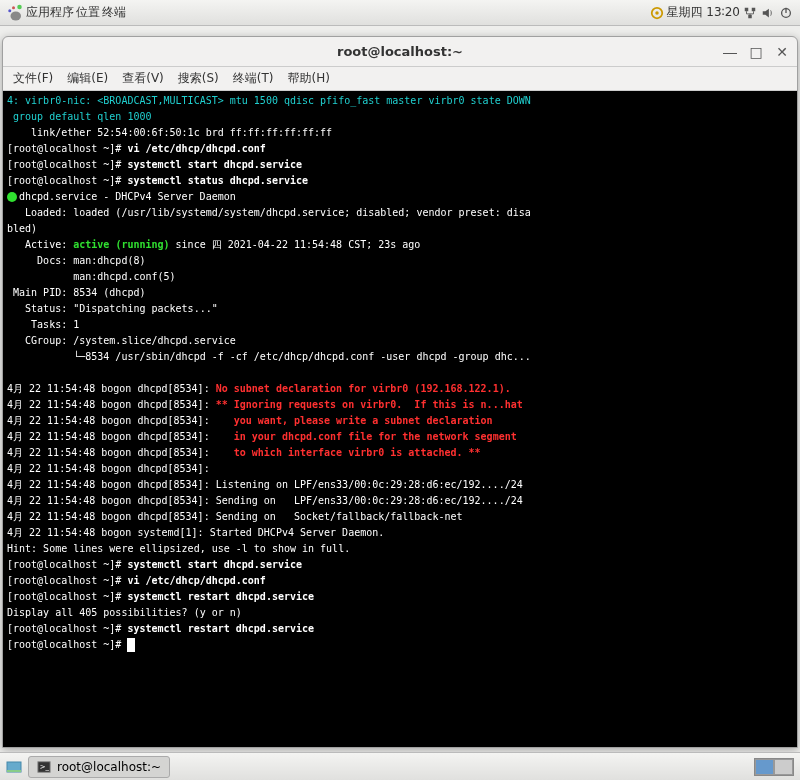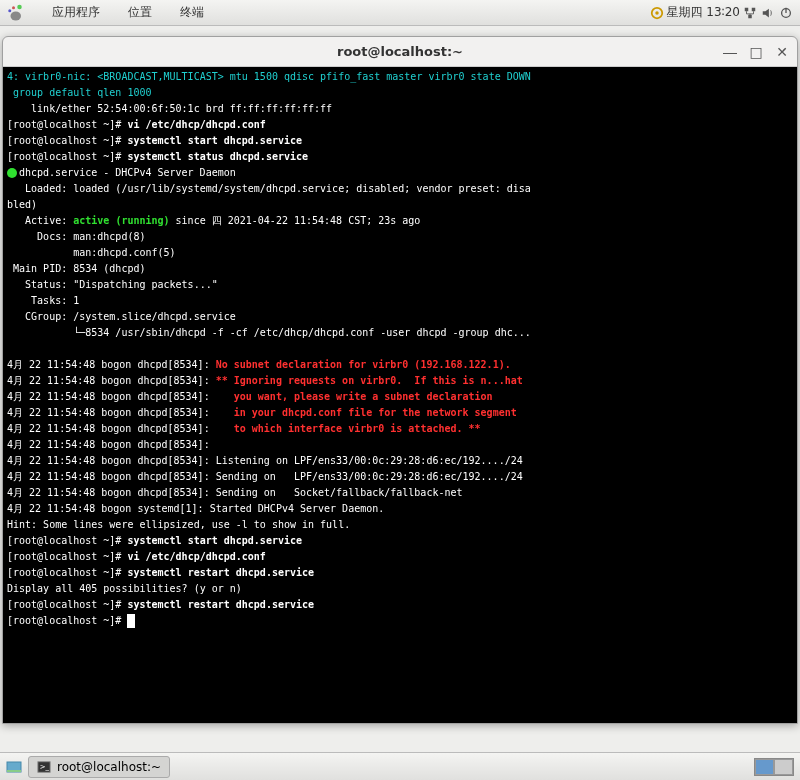--- a/index.html
+++ b/index.html
@@ -13,21 +13,21 @@
 }
 .panel {
   height: 26px;
   background: linear-gradient(#f4f4f2, #e0e0de);
   border-bottom: 1px solid #bbb;
   display: flex;
   align-items: center;
   padding: 0 6px;
   gap: 12px;
 }
-.panel-left { display: flex; align-items: center; gap: 28px; flex: 1; }
+.panel-left { display: flex; align-items: center; gap: 2px; flex: 1; }
 .panel-right { display: flex; align-items: center; gap: 2px; }
 .panel-item { color: #333; cursor: pointer; }
 .gnome-foot { width: 18px; height: 18px; }
 .tray-icon { width: 16px; height: 16px; display: inline-flex; align-items: center; justify-content: center; }
 .window {
   margin: 10px 2px 0 2px;
   background: #f2f1f0;
   border: 1px solid #a0a0a0;
   border-radius: 6px 6px 0 0;
   box-shadow: 0 2px 8px rgba(0,0,0,0.3);
@@ -156,20 +156,28 @@
 </div>
 
 <div class="window">
   <div class="titlebar">
     <span class="titlebar-title">root@localhost:~</span>
     <div class="win-btns">
       <div class="win-btn">―</div>
       <div class="win-btn">□</div>
       <div class="win-btn">✕</div>
     </div>
+  </div>
+  <div class="menubar">
+    <span>文件(F)</span>
+    <span>编辑(E)</span>
+    <span>查看(V)</span>
+    <span>搜索(S)</span>
+    <span>终端(T)</span>
+    <span>帮助(H)</span>
   </div>
   <div class="terminal"><span class="t-cyan">4: virbr0-nic: &lt;BROADCAST,MULTICAST&gt; mtu 1500 qdisc pfifo_fast master virbr0 state DOWN</span>
 <span class="t-cyan"> group default qlen 1000</span>
 <span>    link/ether 52:54:00:6f:50:1c brd ff:ff:ff:ff:ff:ff</span>
 <span>[root@localhost ~]# </span><span class="t-bold">vi /etc/dhcp/dhcpd.conf</span>
 <span>[root@localhost ~]# </span><span class="t-bold">systemctl start dhcpd.service</span>
 <span>[root@localhost ~]# </span><span class="t-bold">systemctl status dhcpd.service</span>
 <span class="dot"></span><span>dhcpd.service - DHCPv4 Server Daemon</span>
 <span>   Loaded: loaded (/usr/lib/systemd/system/dhcpd.service; disabled; vendor preset: disa</span>
 <span>bled)</span>

